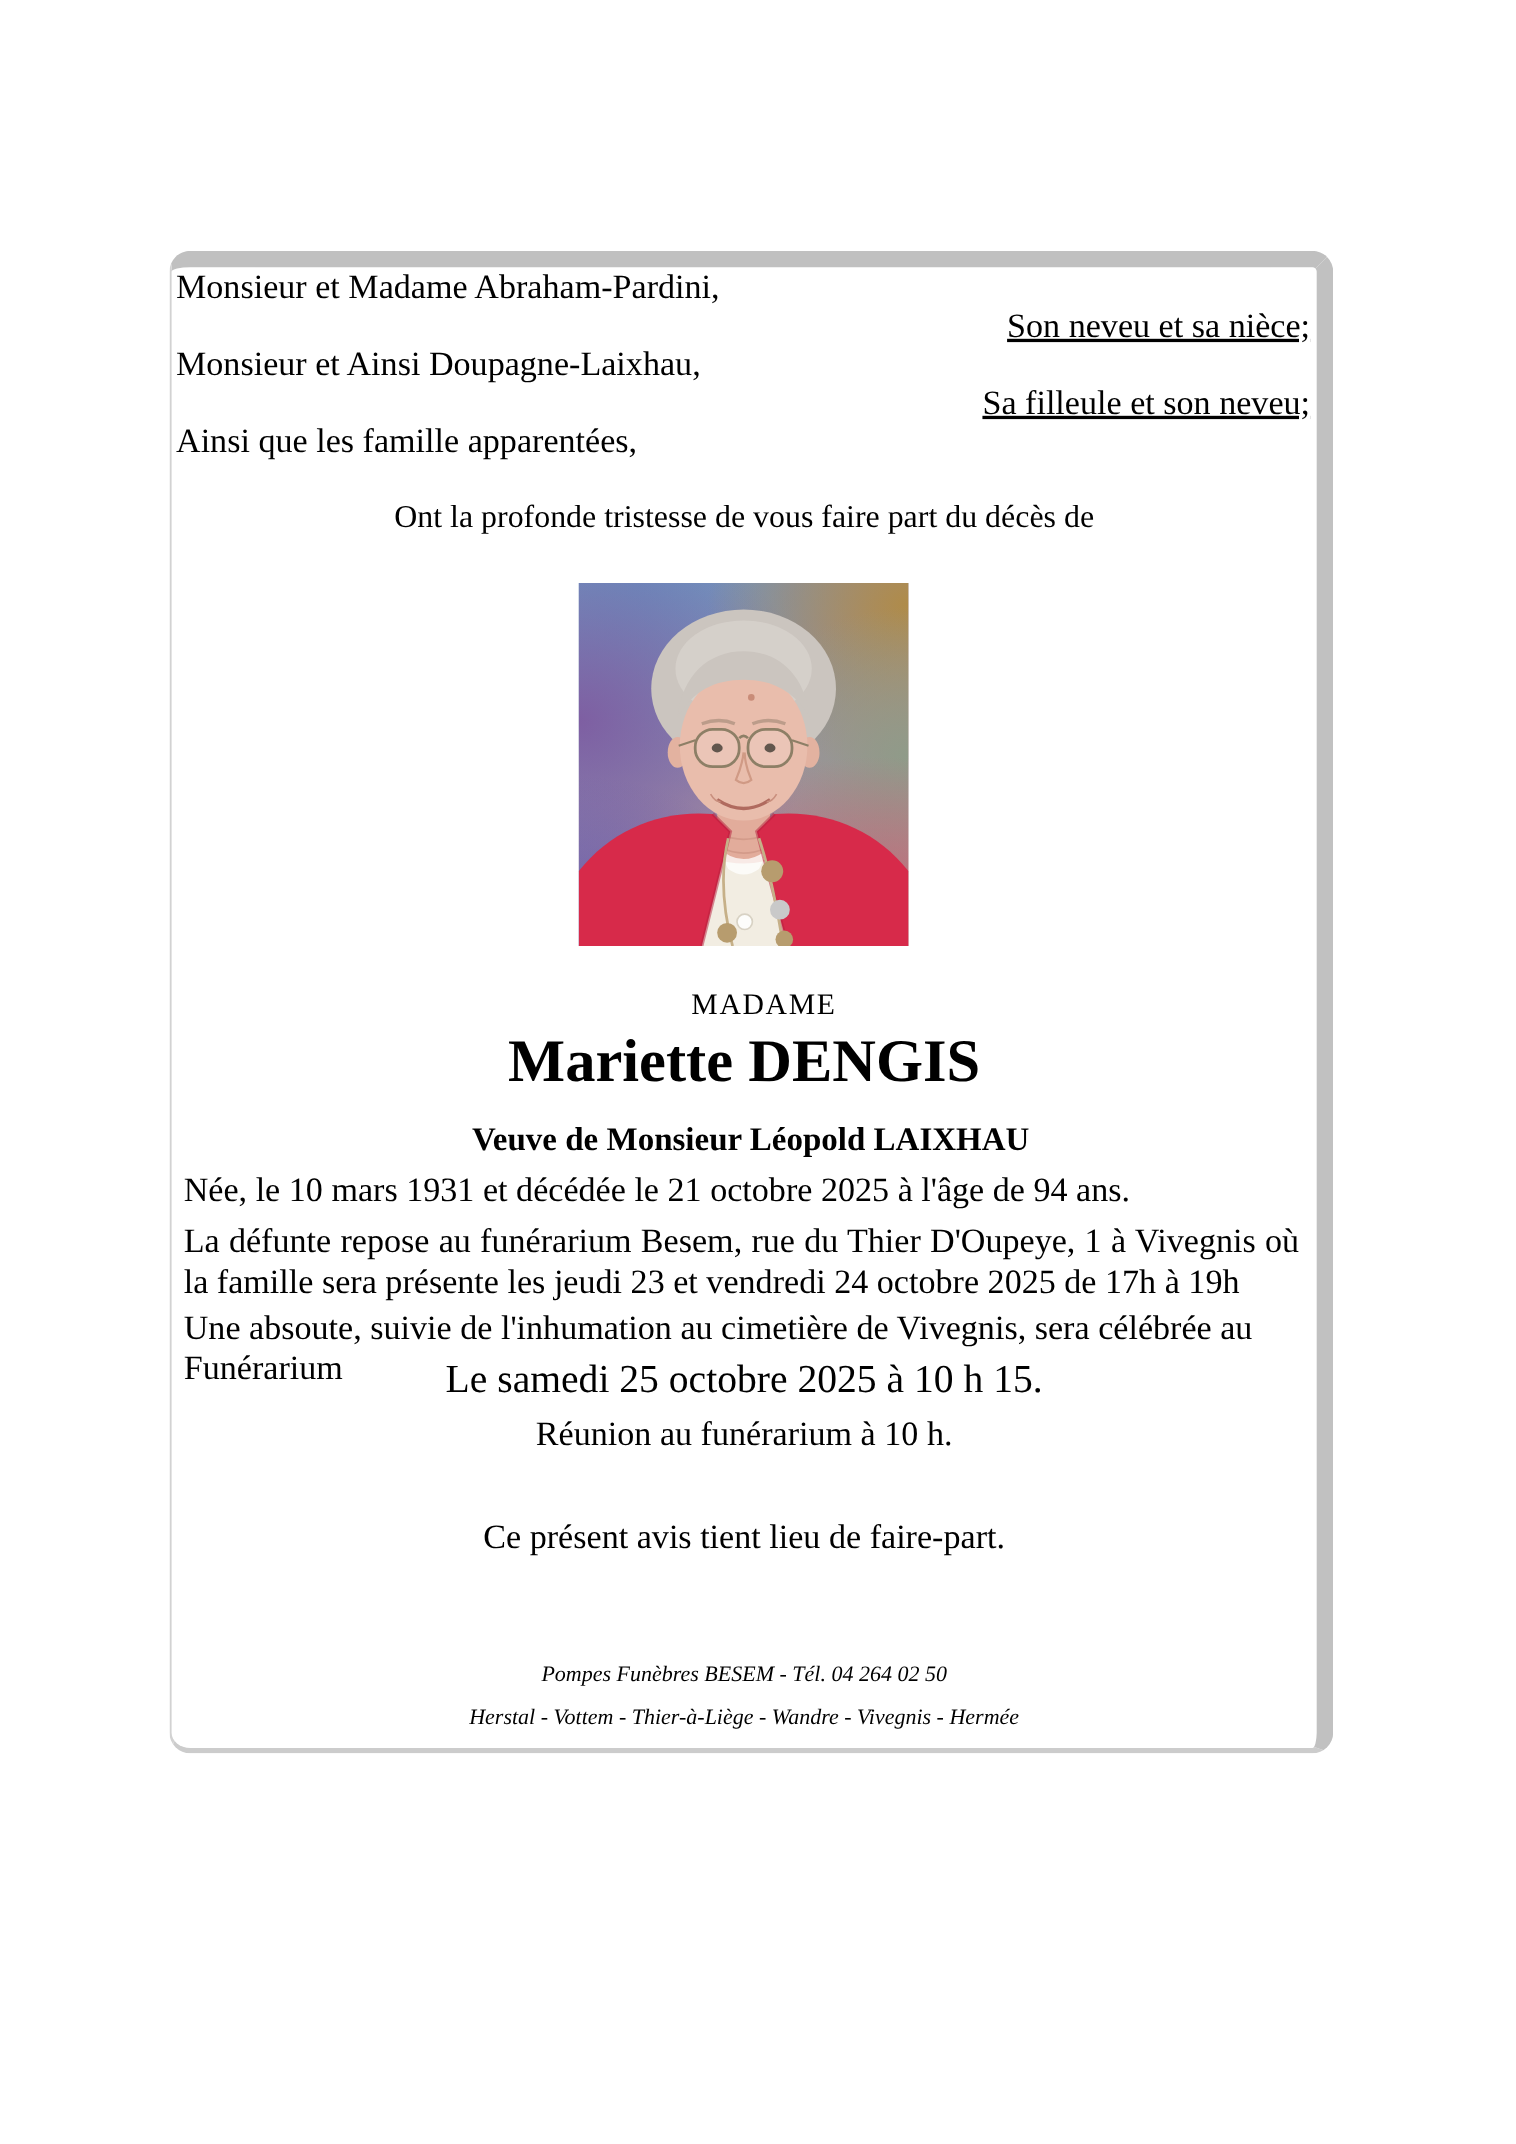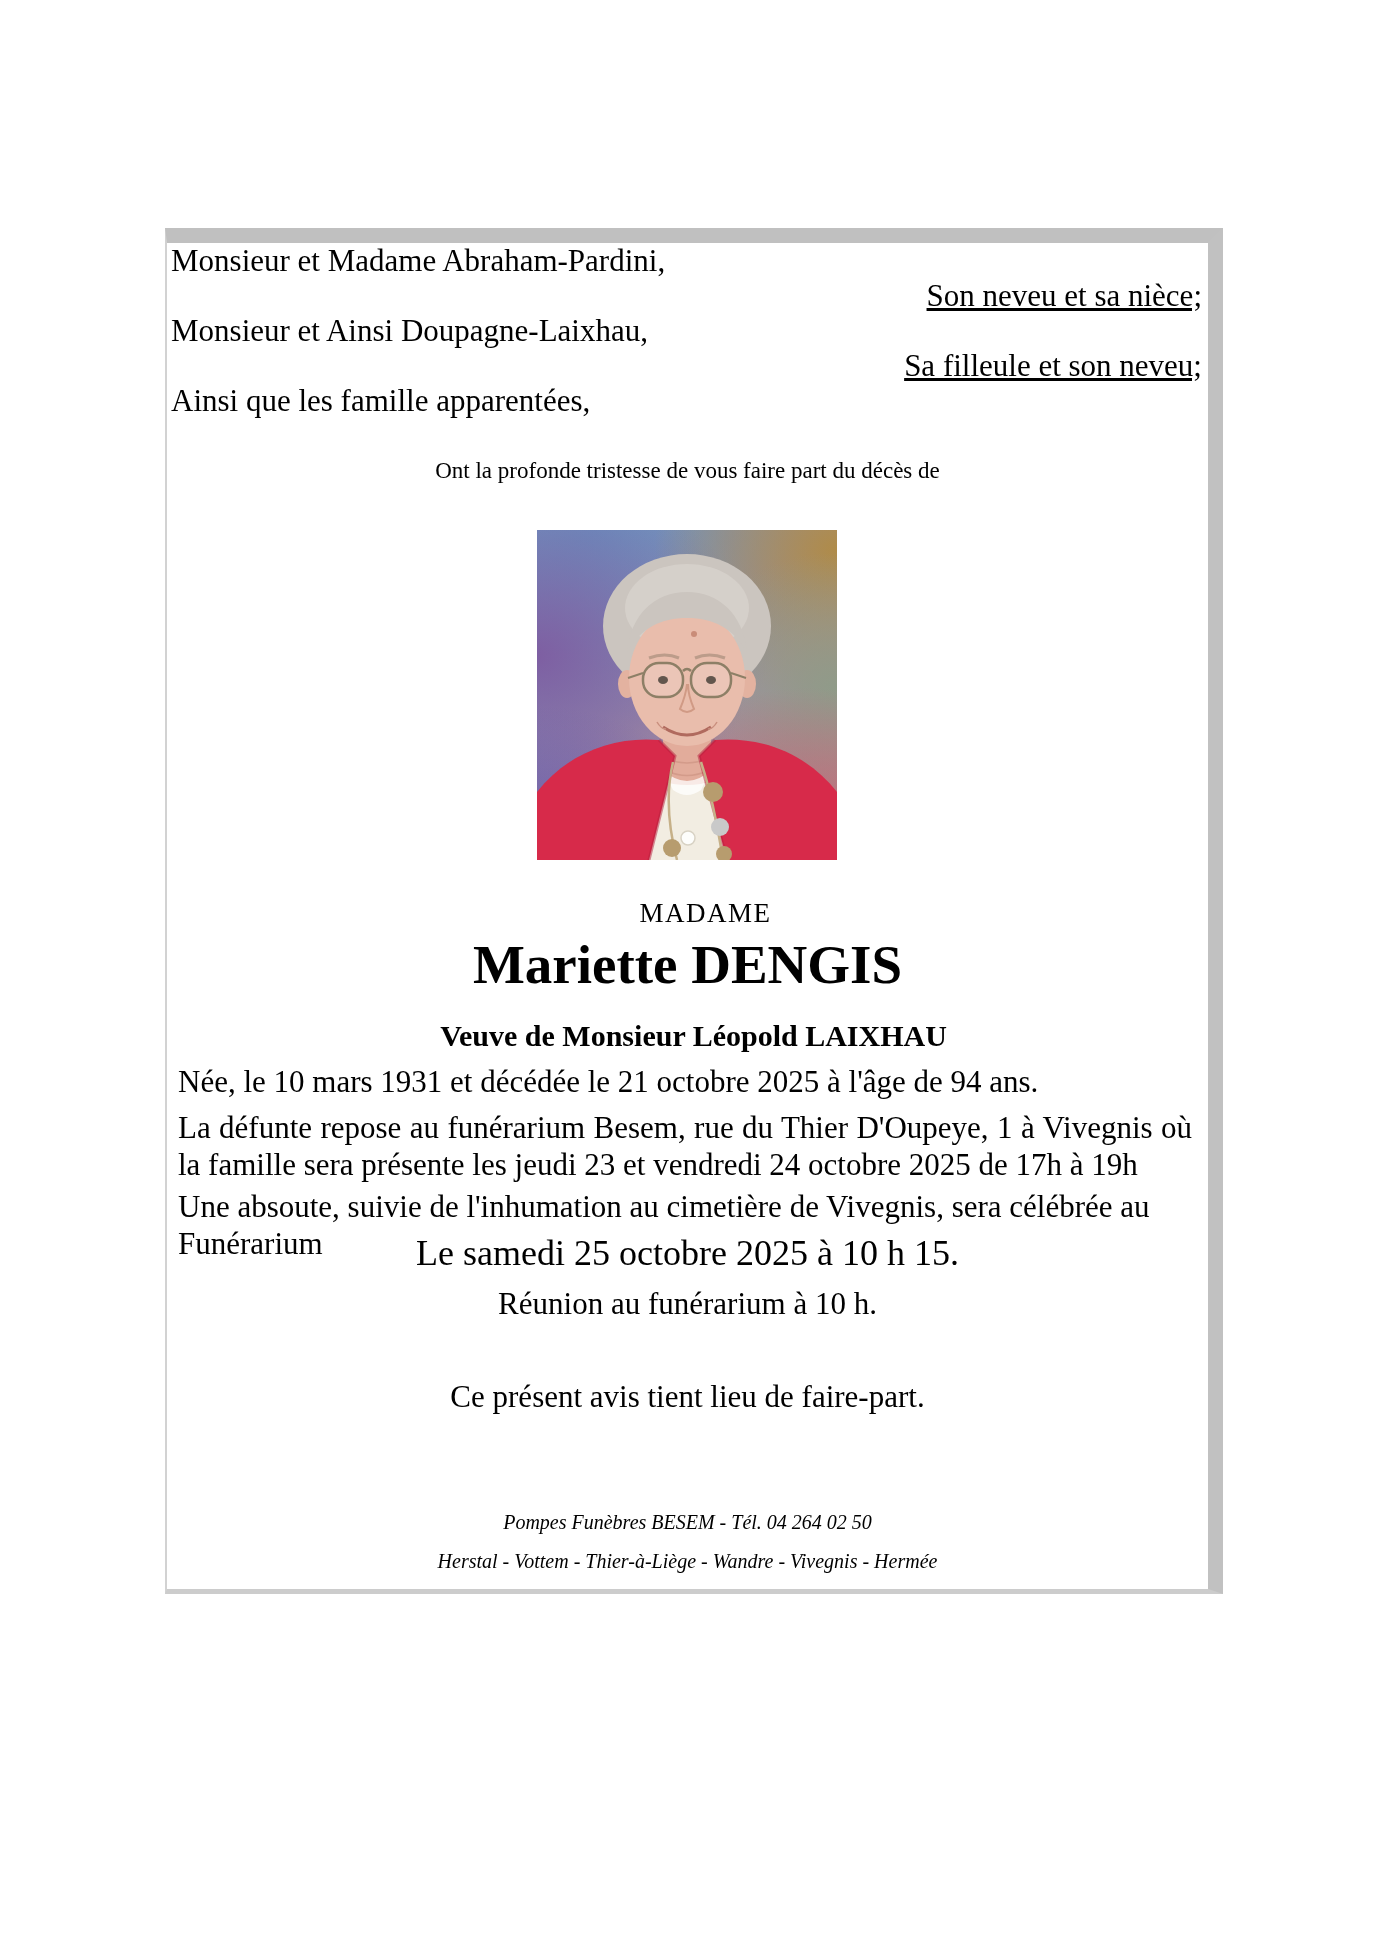--- a/index.html
+++ b/index.html
@@ -6,35 +6,36 @@
   .page{
     position:relative;
     width:1378px;height:1949px;
     background:#ffffff;
     font-family:"Liberation Serif","DejaVu Serif",serif;
     color:#000000;
     overflow:hidden;
   }
   .frame{
     position:absolute;
-    left:165px;top:228px;
+    left:154px;top:228px;
     width:1058px;height:1366px;
     box-sizing:border-box;
     border-top:15px solid #c0c0c0;
     border-right:15px solid #c1c1c1;
     border-bottom:5px solid #cccccc;
     border-left:2px solid #d2d2d2;
     background:#ffffff;
+    border-radius:19px;
   }
   .abs{position:absolute;left:0;right:0;}
   .bodyline{font-size:31px;line-height:35px;white-space:nowrap;}
   .left{text-align:left;padding-left:4px;}
   .right{text-align:right;padding-right:6px;text-decoration:underline;}
   .center{text-align:center;}
-  .announcement{font-size:23px;line-height:35px;}
+  .announcement{font-size:29px;line-height:35px;}
   .para{font-size:31px;line-height:37px;padding:0 6px 0 11px;text-align:left;}
   .para.justify{text-align:justify;padding-right:16px;}
   .honorific{font-size:27px;line-height:32px;letter-spacing:1.5px;margin-left:36px;}
   .deceased-name{font-size:55px;line-height:60px;font-weight:bold;}
   .widow{font-size:30px;line-height:34px;font-weight:bold;padding-left:12px;}
   .ceremony{font-size:36px;line-height:42px;font-weight:normal;}
   .small{font-size:20px;line-height:24px;font-style:italic;}
   
   .photo{
     position:absolute;

